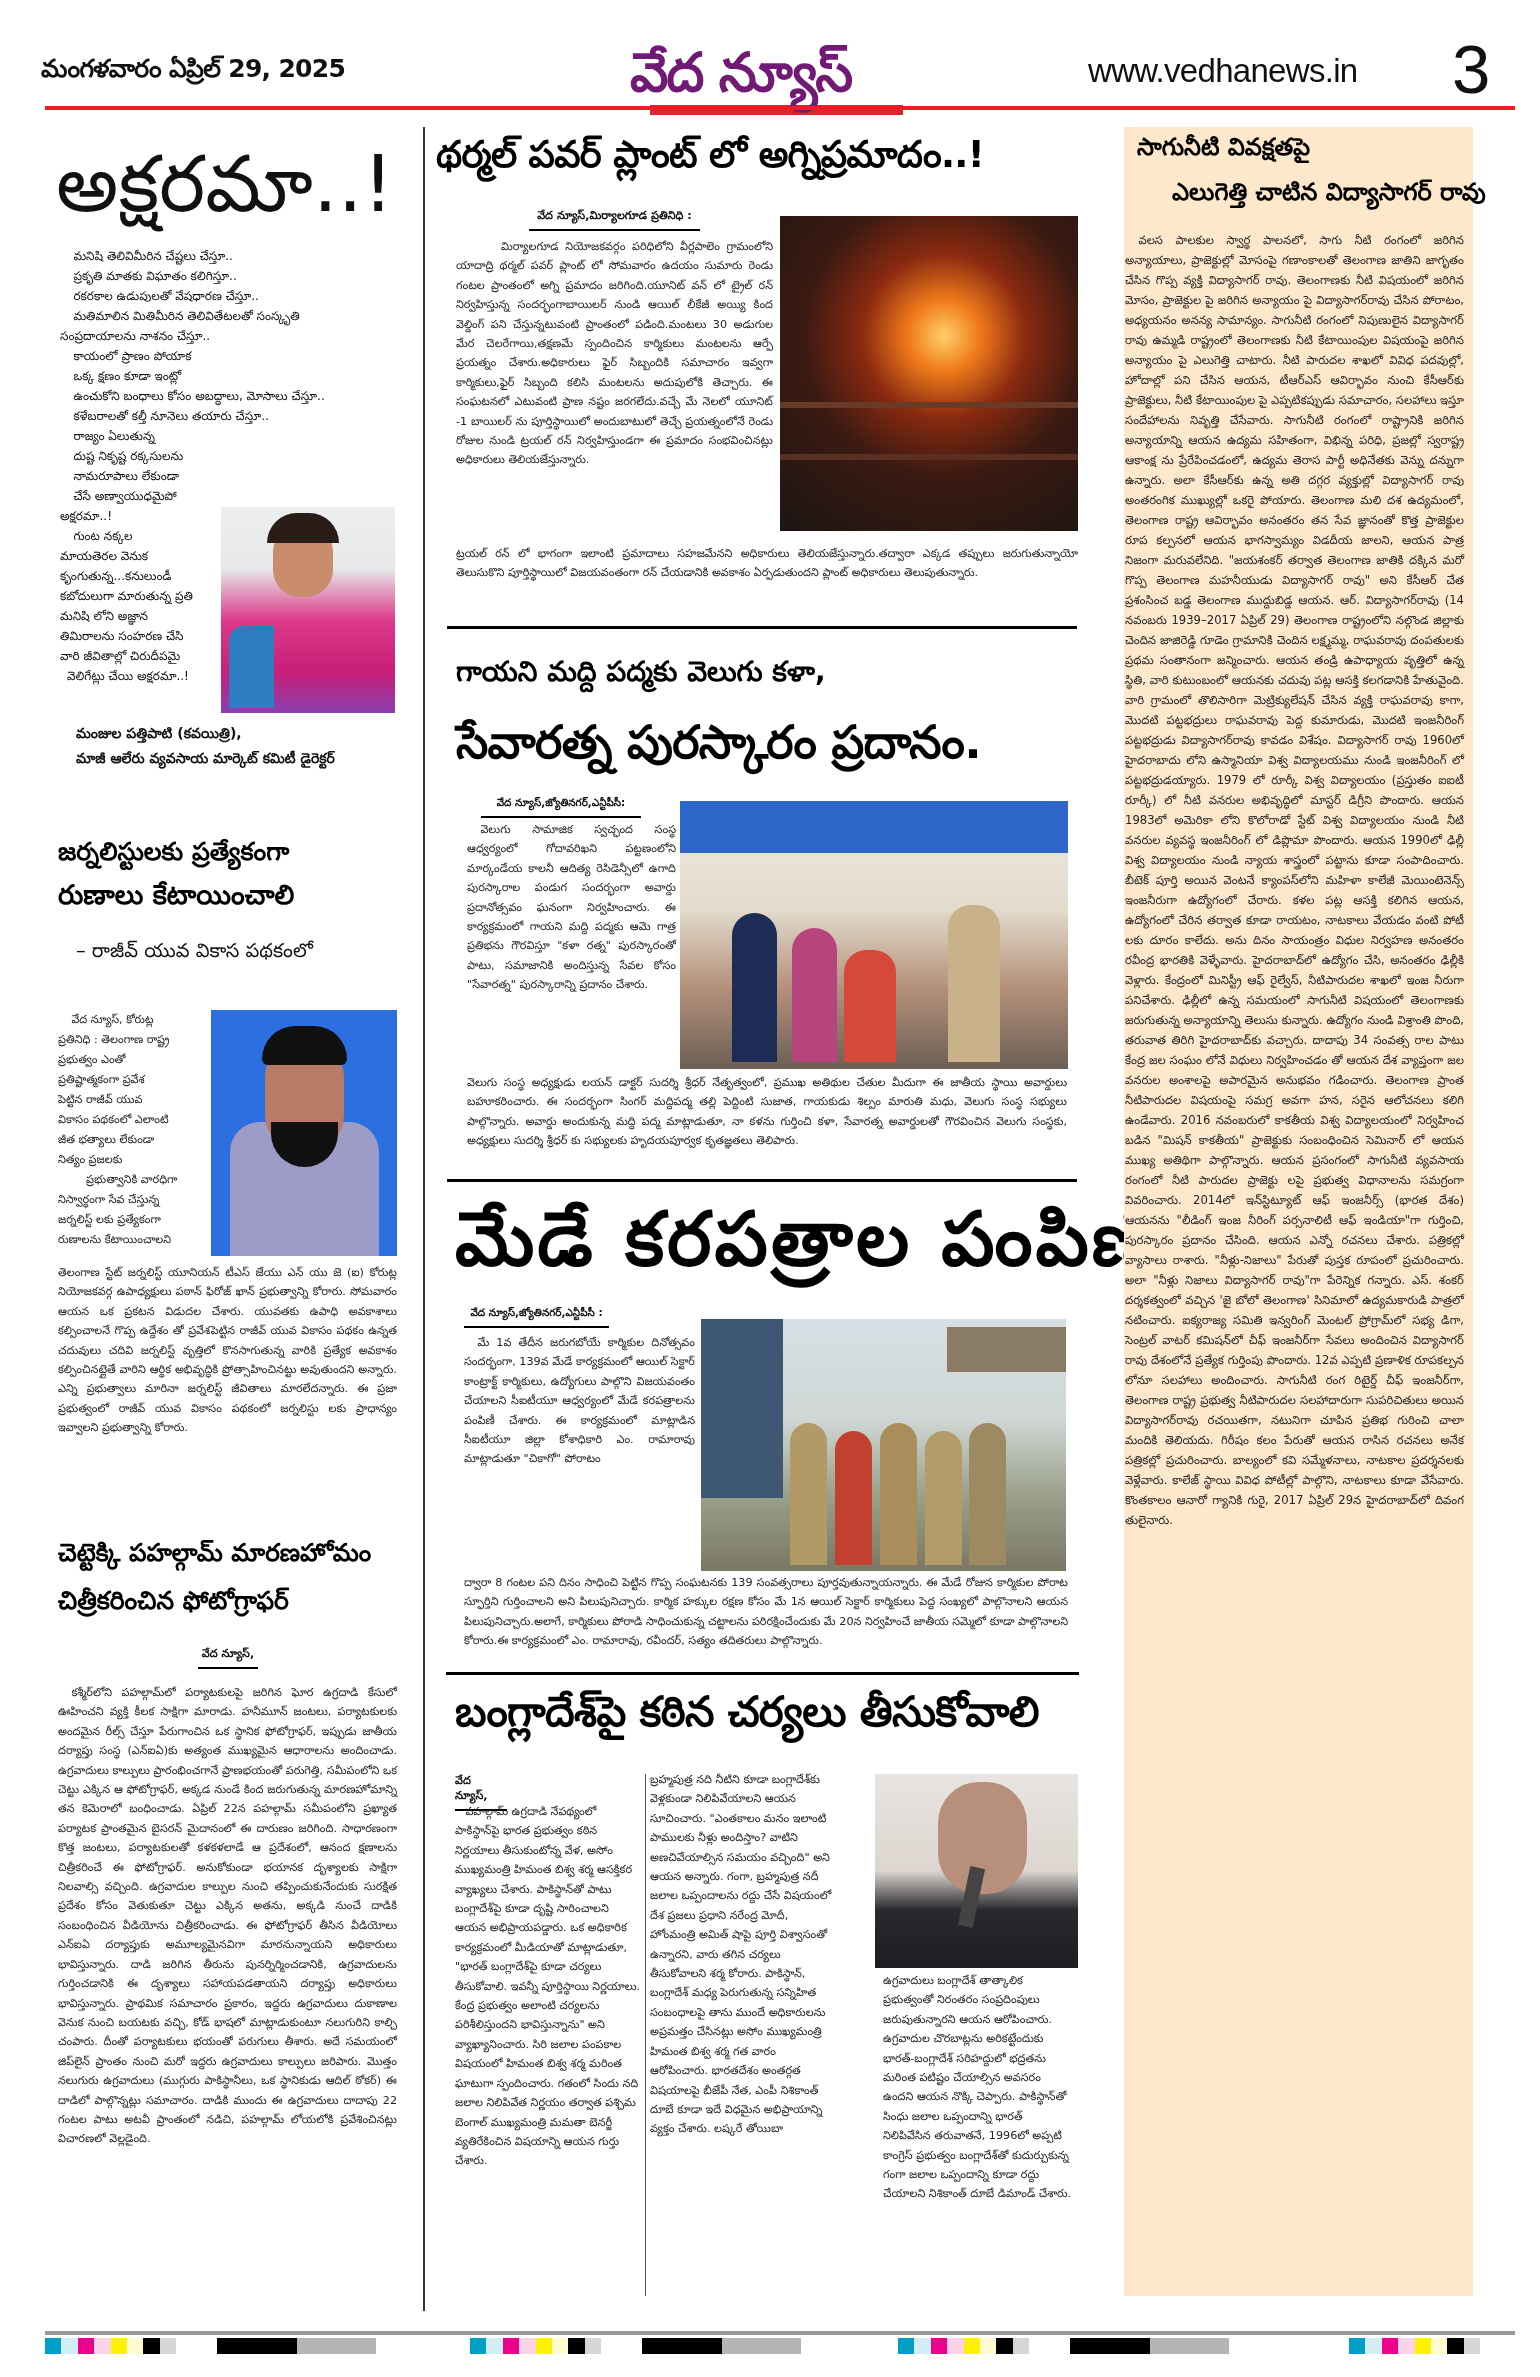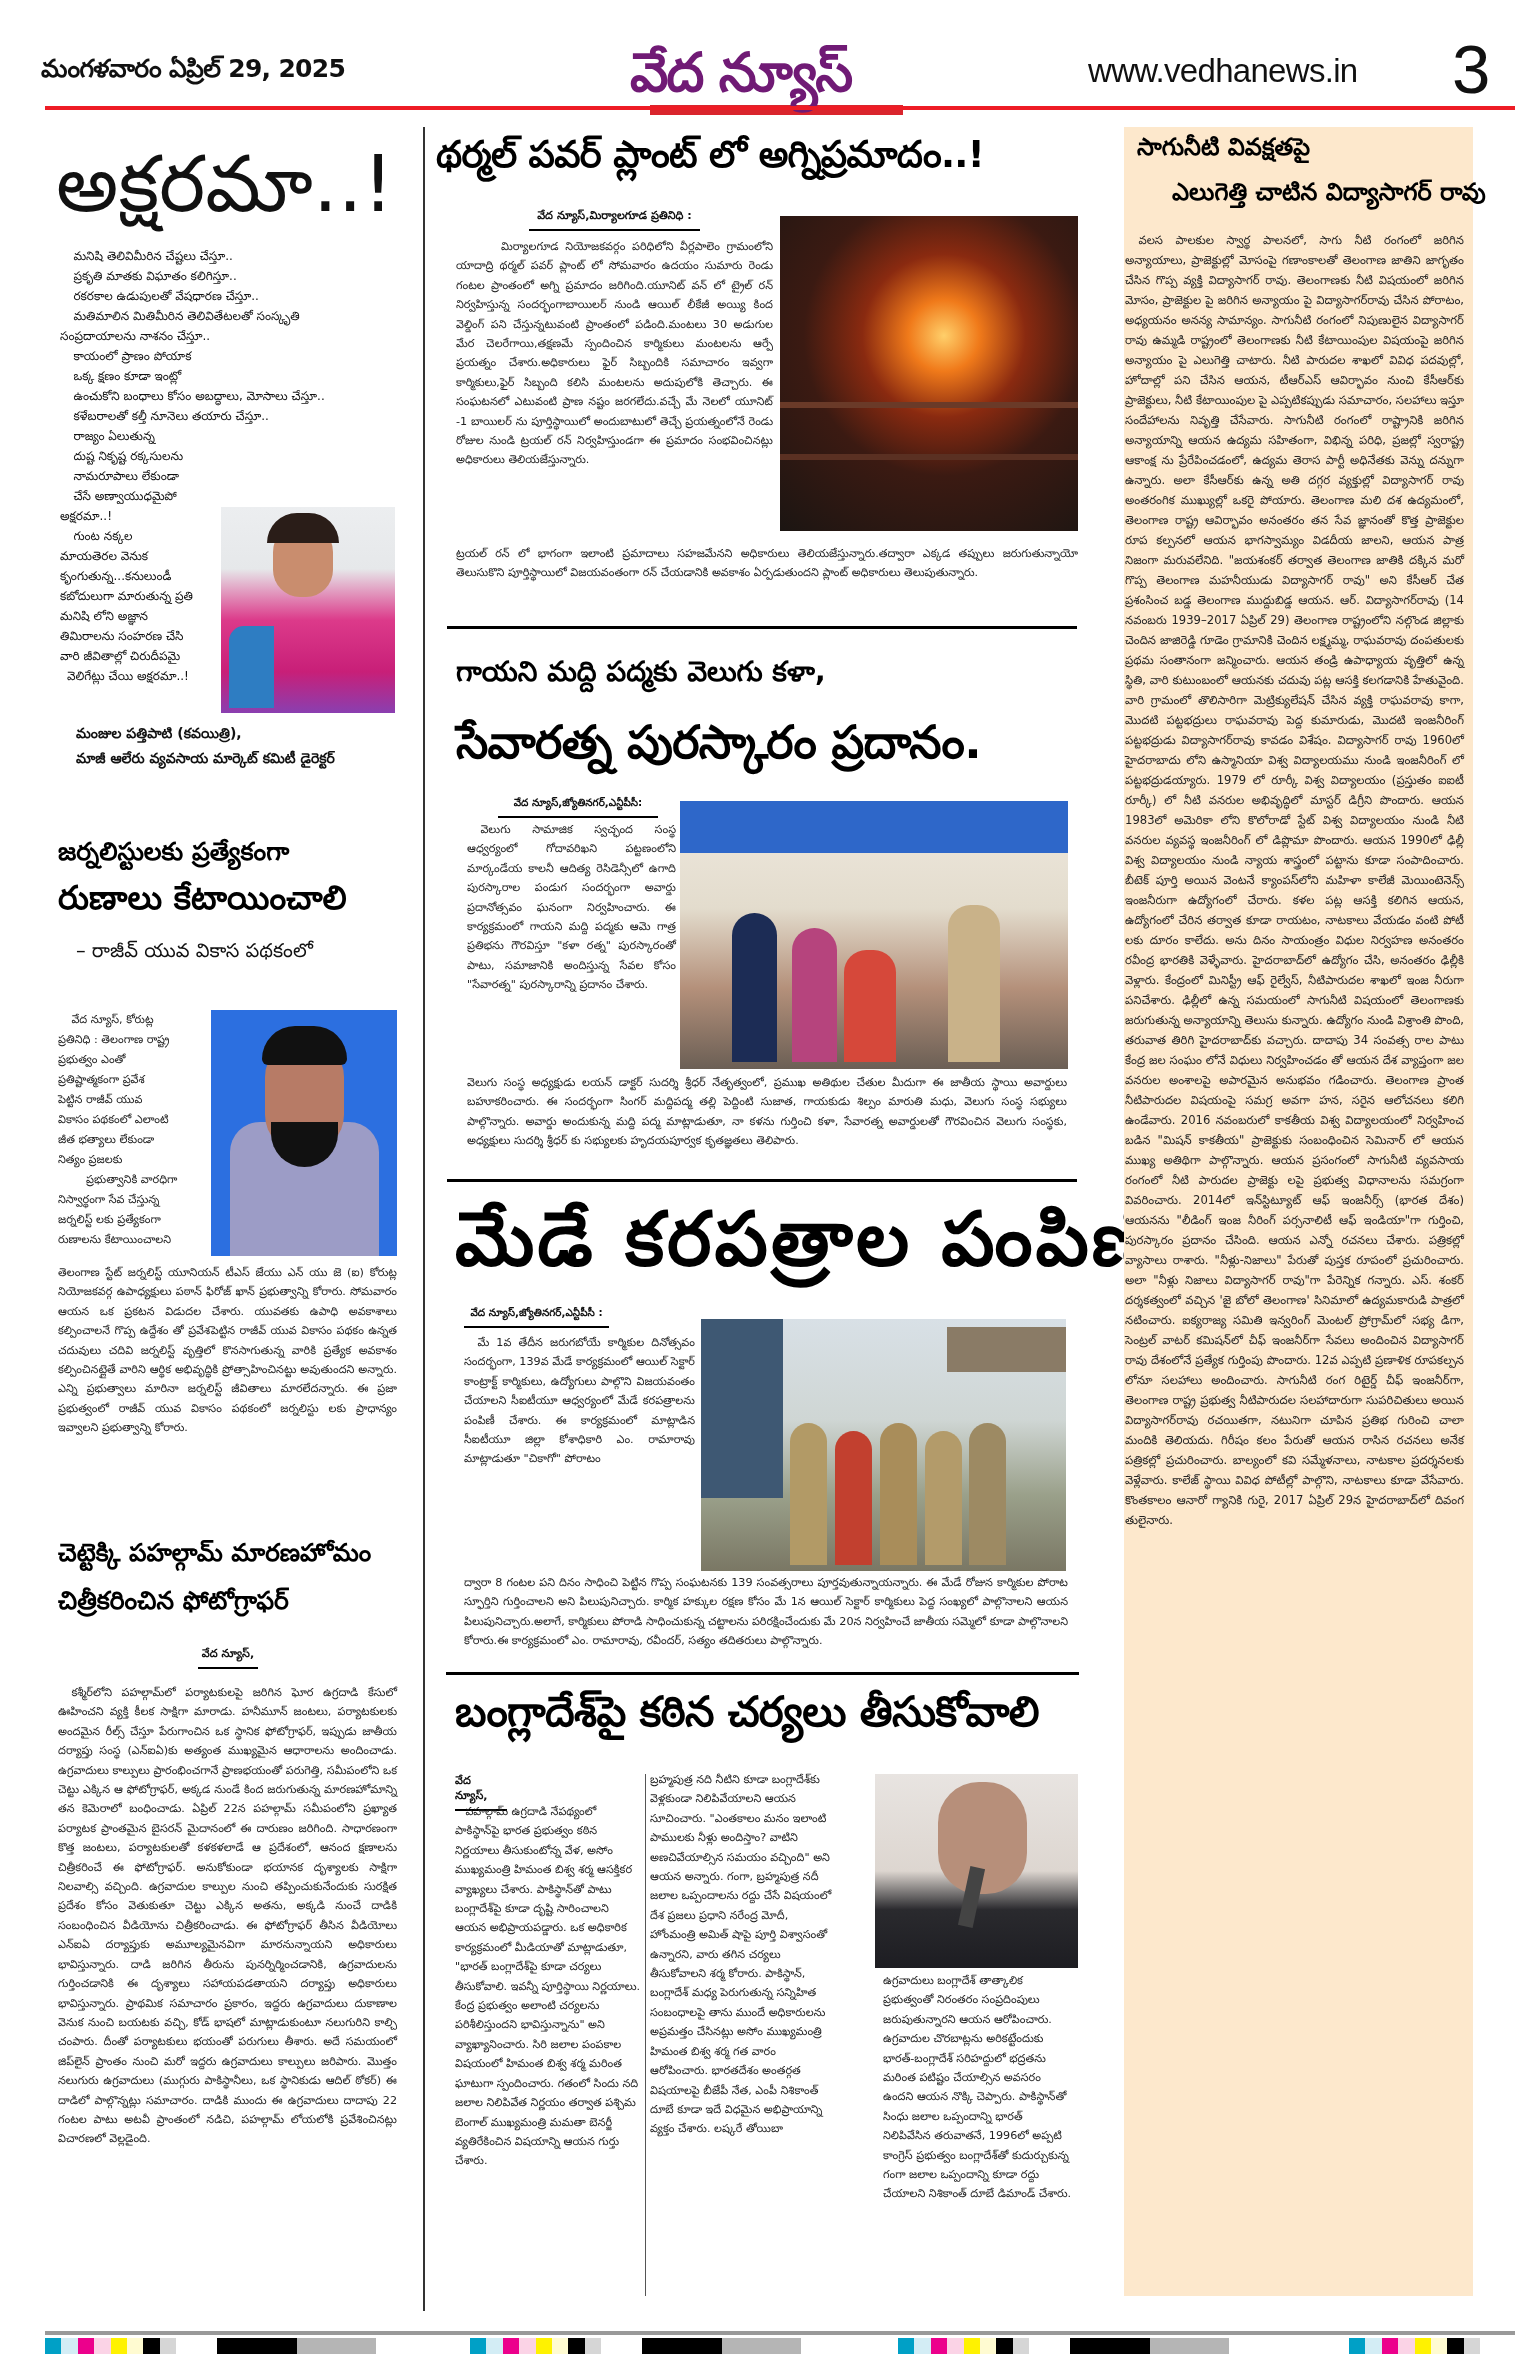--- a/index.html
+++ b/index.html
@@ -71,21 +71,21 @@
   <div style="position:absolute;left:46px;top:6px;width:72px;height:30px;border-radius:36px 36px 0 0;background:#2a1d18;"></div>
   <div style="position:absolute;left:7.5px;top:119px;width:45px;height:82px;background:#2e7dc2;border-radius:15px 0 0 0;"></div>
 </div>
 
 <div class="abs" style="left:76px;top:721px;font-size:14px;font-weight:bold;line-height:25px;">
   <div>మంజుల పత్తిపాటి (కవయిత్రి),</div>
   <div>మాజీ ఆలేరు వ్యవసాయ మార్కెట్ కమిటీ డైరెక్టర్</div>
 </div>
 
 <div class="abs hl" style="left:58px;top:838px;font-size:25px;">జర్నలిస్టులకు ప్రత్యేకంగా</div>
-<div class="abs hl" style="left:58px;top:879px;font-size:33px;text-align:center;">రుణాలు కేటాయించాలి</div>
+<div class="abs hl" style="left:58px;top:879px;font-size:27px;text-align:center;">రుణాలు కేటాయించాలి</div>
 <div class="abs" style="left:76px;top:939px;font-size:19.4px;">– రాజీవ్ యువ వికాస పథకంలో</div>
 
 <div class="abs body" id="jr-lines" style="left:58px;top:1010px;width:149px;font-size:11.2px;line-height:20px;">
     <div style="white-space: nowrap; padding-left: 13.4px;">వేద న్యూస్, కోరుట్ల</div>
     <div style="white-space: nowrap;">ప్రతినిధి : తెలంగాణ రాష్ట్ర</div>
     <div style="white-space: nowrap;">ప్రభుత్వం ఎంతో</div>
     <div style="white-space: nowrap;">ప్రతిష్టాత్మకంగా ప్రవేశ</div>
     <div style="white-space: nowrap;">పెట్టిన రాజీవ్ యువ</div>
     <div style="white-space: nowrap;">వికాసం పథకంలో ఎలాంటి</div>
     <div style="white-space: nowrap;">జీత భత్యాలు లేకుండా</div>
@@ -113,21 +113,21 @@
 <div class="abs body" style="left:456px;top:237px;width:317px;text-indent:45px;">మిర్యాలగూడ నియోజకవర్గం పరిధిలోని వీర్లపాలెం గ్రామంలోని యాదాద్రి థర్మల్ పవర్ ప్లాంట్ లో సోమవారం ఉదయం సుమారు రెండు గంటల ప్రాంతంలో అగ్ని ప్రమాదం జరిగింది.యూనిట్ వన్ లో ట్రైల్ రన్ నిర్వహిస్తున్న సందర్భంగాబాయిలర్ నుండి ఆయిల్ లీకేజీ అయ్యి కింద వెల్డింగ్ పని చేస్తున్నటువంటి ప్రాంతంలో పడింది.మంటలు 30 అడుగుల మేర చెలరేగాయి,తక్షణమే స్పందించిన కార్మికులు మంటలను ఆర్పే ప్రయత్నం చేశారు.అధికారులు ఫైర్ సిబ్బందికి సమాచారం ఇవ్వగా కార్మికులు,ఫైర్ సిబ్బంది కలిసి మంటలను అదుపులోకి తెచ్చారు. ఈ సంఘటనలో ఎటువంటి ప్రాణ నష్టం జరగలేదు.వచ్చే మే నెలలో యూనిట్ -1 బాయిలర్ ను పూర్తిస్థాయిలో అందుబాటులో తెచ్చే ప్రయత్నంలోనే రెండు రోజుల నుండి ట్రయల్ రన్ నిర్వహిస్తుండగా ఈ ప్రమాదం సంభవించినట్లు అధికారులు తెలియజేస్తున్నారు.</div>
 <div class="abs photo" style="left:780px;top:216px;width:298px;height:315px;background:radial-gradient(circle at 55% 38%,#ffcf6a 0%,#f07a1a 14%,#8a2a10 32%,#3b1a12 55%,#1b1512 100%);">
   <div style="position:absolute;left:0;top:186px;width:298px;height:6px;background:#6a3a28;"></div>
   <div style="position:absolute;left:0;top:238px;width:298px;height:6px;background:#5a3022;"></div>
 </div>
 <div class="abs body" style="left:456px;top:544px;width:622px;">ట్రయల్ రన్ లో భాగంగా ఇలాంటి ప్రమాదాలు సహజమేనని అధికారులు తెలియజేస్తున్నారు.తద్వారా ఎక్కడ తప్పులు జరుగుతున్నాయో తెలుసుకొని పూర్తిస్థాయిలో విజయవంతంగా రన్ చేయడానికి అవకాశం ఏర్పడుతుందని ప్లాంట్ అధికారులు తెలుపుతున్నారు.</div>
 <div class="abs h-rule" style="left:447px;top:626px;width:630px;"></div>
 
 <div class="abs hl" style="left:456px;top:656px;font-size:28px;">గాయని మద్ది పద్మకు వెలుగు కళా,</div>
 <div class="abs hl" style="left:456px;top:716px;font-size:46px;letter-spacing:-0.7px;">సేవారత్న పురస్కారం ప్రదానం.</div>
-<div class="abs byline" style="left:498px;top:796px;width:160px;font-size:10.4px;text-align:center;">వేద న్యూస్,జ్యోతినగర్,ఎన్టీపీసీ:</div>
+<div class="abs byline" style="left:481px;top:796px;width:160px;font-size:10.4px;text-align:center;">వేద న్యూస్,జ్యోతినగర్,ఎన్టీపీసీ:</div>
 <div class="abs body" style="left:467px;top:820px;width:209px;text-indent:13.4px;">వెలుగు సామాజిక స్వచ్ఛంద సంస్థ ఆధ్వర్యంలో గోదావరిఖని పట్టణంలోని మార్కండేయ కాలనీ ఆదిత్య రెసిడెన్సీలో ఉగాది పురస్కారాల పండుగ సందర్భంగా అవార్డు ప్రదానోత్సవం ఘనంగా నిర్వహించారు. ఈ కార్యక్రమంలో గాయని మద్ది పద్మకు ఆమె గాత్ర ప్రతిభను గౌరవిస్తూ "కళా రత్న" పురస్కారంతో పాటు, సమాజానికి అందిస్తున్న సేవల కోసం "సేవారత్న" పురస్కారాన్ని ప్రదానం చేశారు.</div>
 <div class="abs photo" style="left:680px;top:801px;width:388px;height:268px;background:linear-gradient(180deg,#efe9df 0%,#e3dccd 40%,#b4907a 70%,#6b5f55 100%);">
   <div style="position:absolute;left:0;top:0;width:388px;height:52px;background:#2e67c9;"></div>
   <div style="position:absolute;left:52px;top:112px;width:45px;height:149px;background:#1c2c55;border-radius:22.4px 22.4px 0 0;"></div>
   <div style="position:absolute;left:112px;top:127px;width:45px;height:134px;background:#b6447d;border-radius:22.4px 22.4px 0 0;"></div>
   <div style="position:absolute;left:164px;top:149px;width:52px;height:112px;background:#d6483a;border-radius:22.4px 22.4px 0 0;"></div>
   <div style="position:absolute;left:268px;top:104px;width:52px;height:157px;background:#c9b289;border-radius:22.4px 22.4px 0 0;"></div>
 </div>
 <div class="abs body" style="left:467px;top:1073px;width:600px;">వెలుగు సంస్థ అధ్యక్షుడు లయన్ డాక్టర్ సుదర్శి శ్రీధర్ నేతృత్వంలో, ప్రముఖ అతిథుల చేతుల మీదుగా ఈ జాతీయ స్థాయి అవార్డులు బహూకరించారు. ఈ సందర్భంగా సింగర్ మద్దిపద్మ తల్లి పెద్దింటి సుజాత, గాయకుడు శిల్పం మారుతి మధు, వెలుగు సంస్థ సభ్యులు పాల్గొన్నారు. అవార్డు అందుకున్న మద్ది పద్మ మాట్లాడుతూ, నా కళను గుర్తించి కళా, సేవారత్న అవార్డులతో గౌరవించిన వెలుగు సంస్థకు, అధ్యక్షులు సుదర్శి శ్రీధర్ కు సభ్యులకు హృదయపూర్వక కృతజ్ఞతలు తెలిపారు.</div>
 <div class="abs h-rule" style="left:447px;top:1179px;width:630px;"></div>

